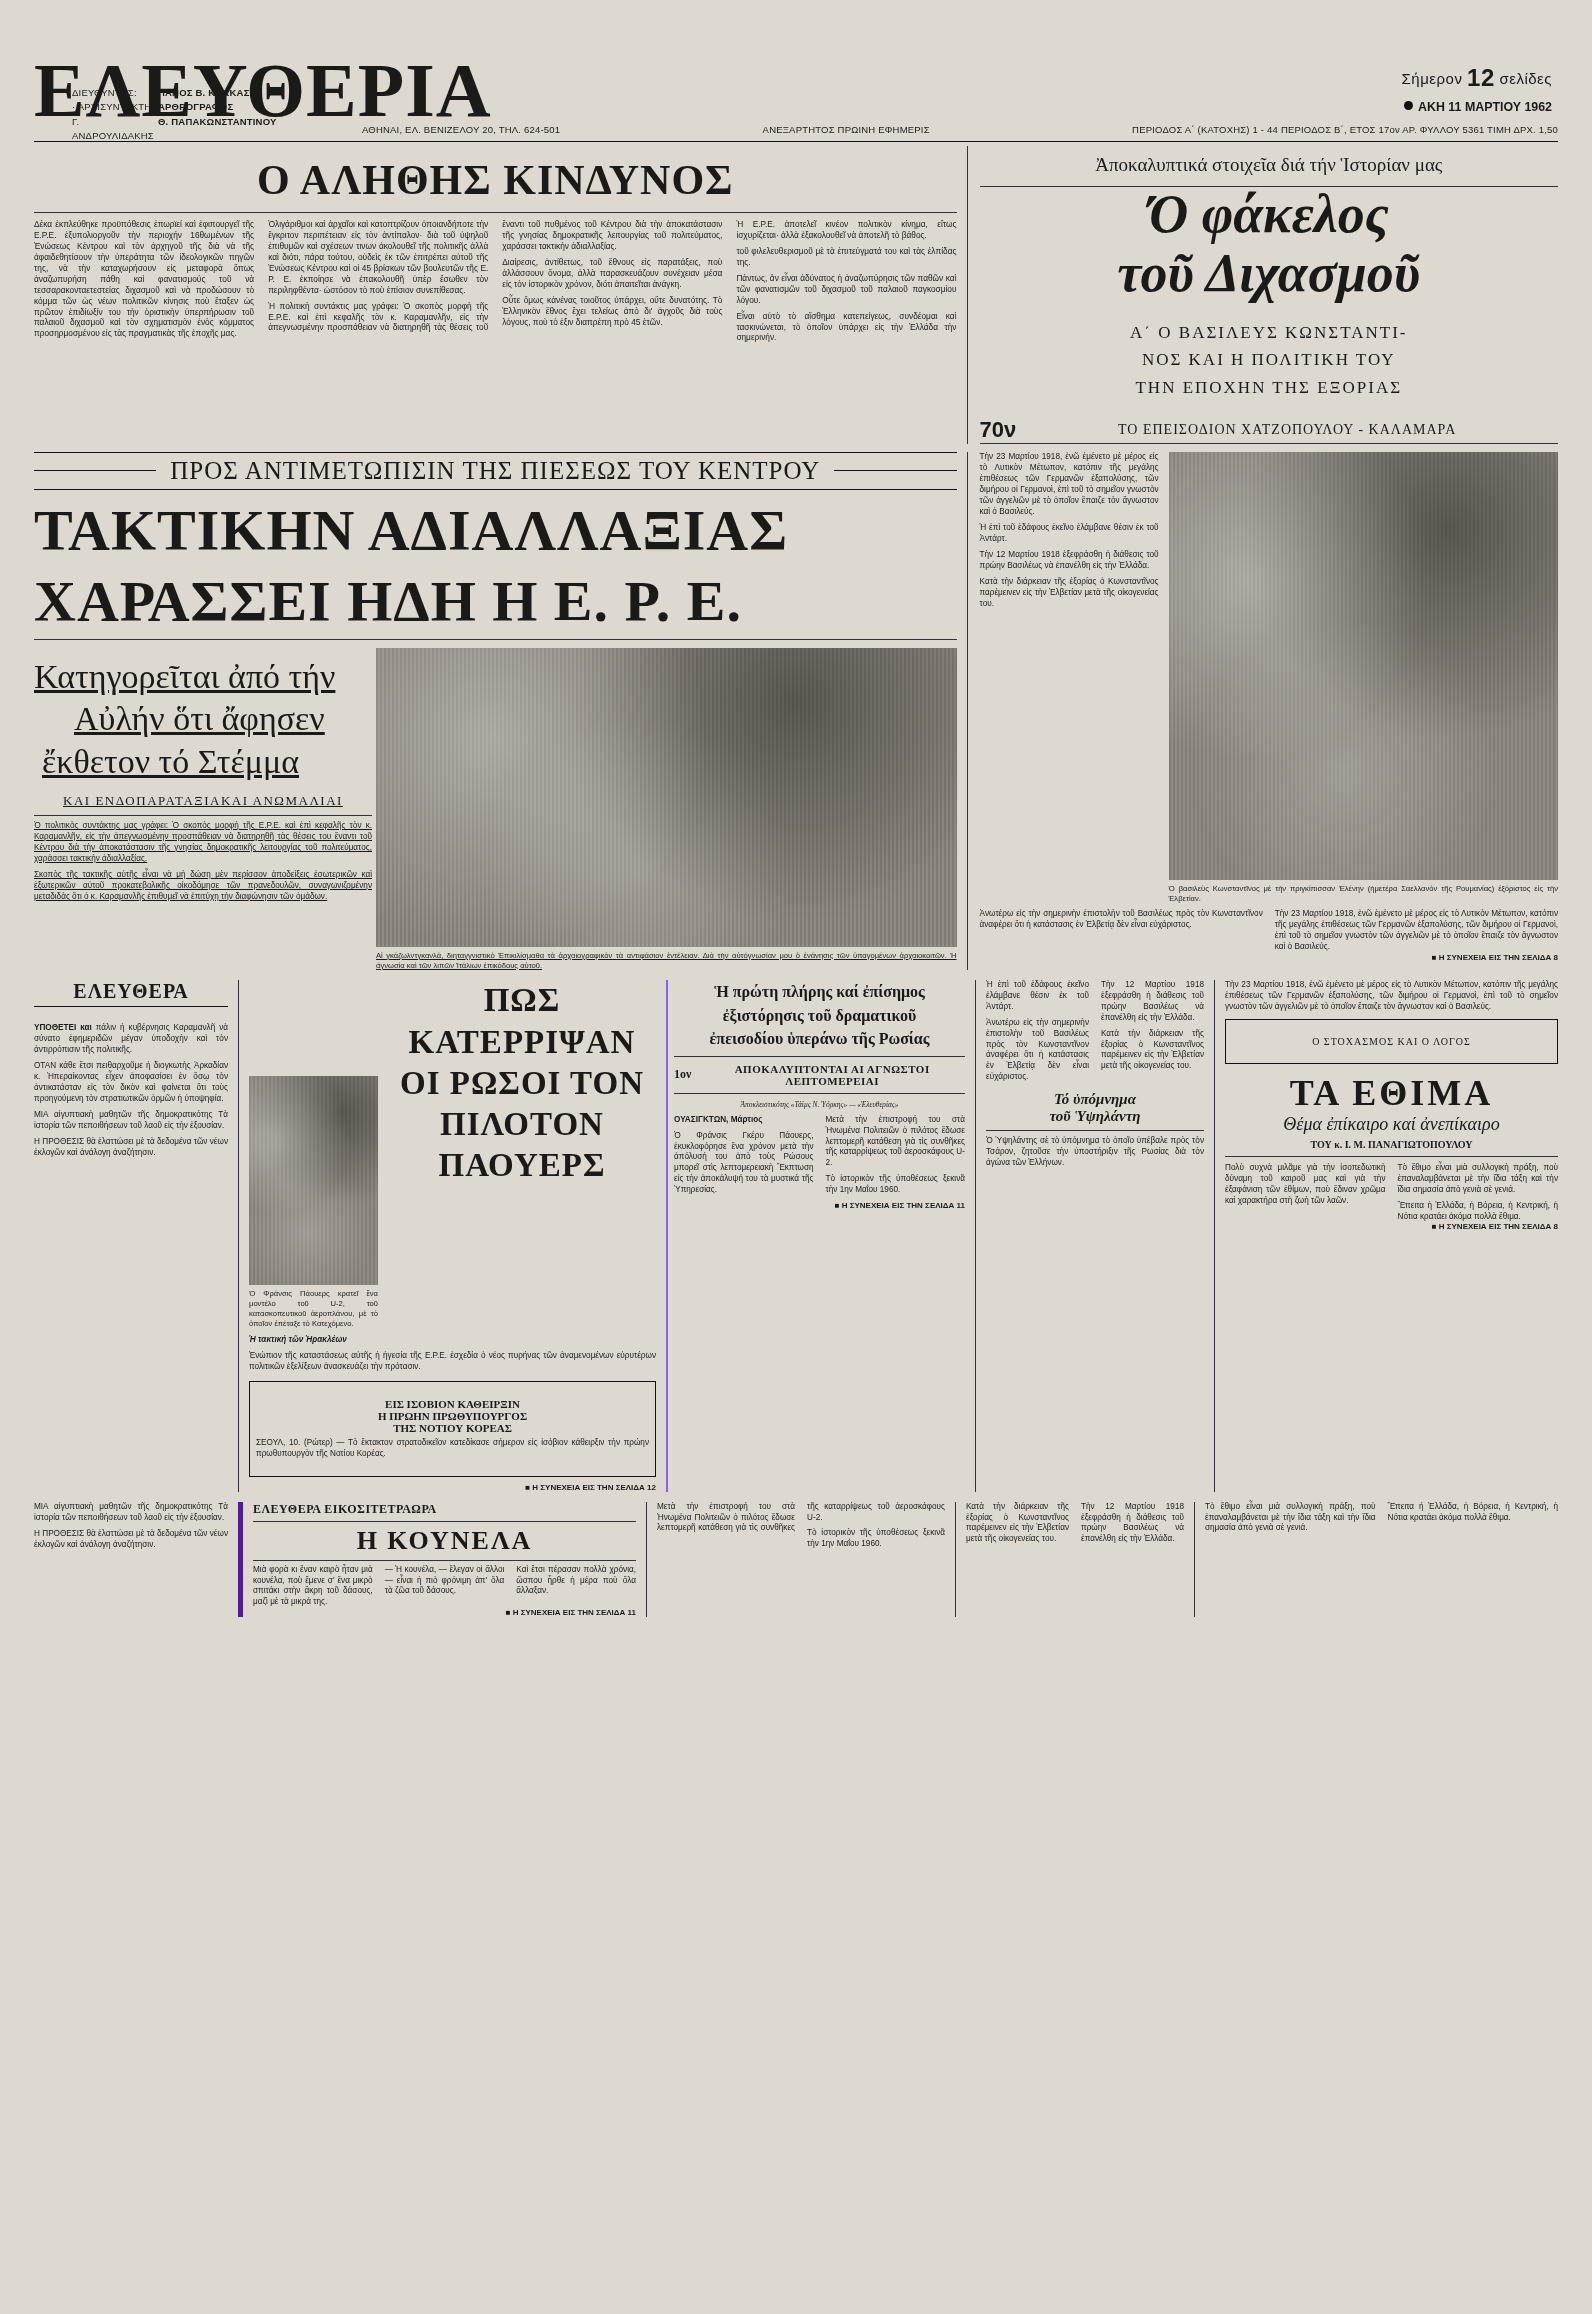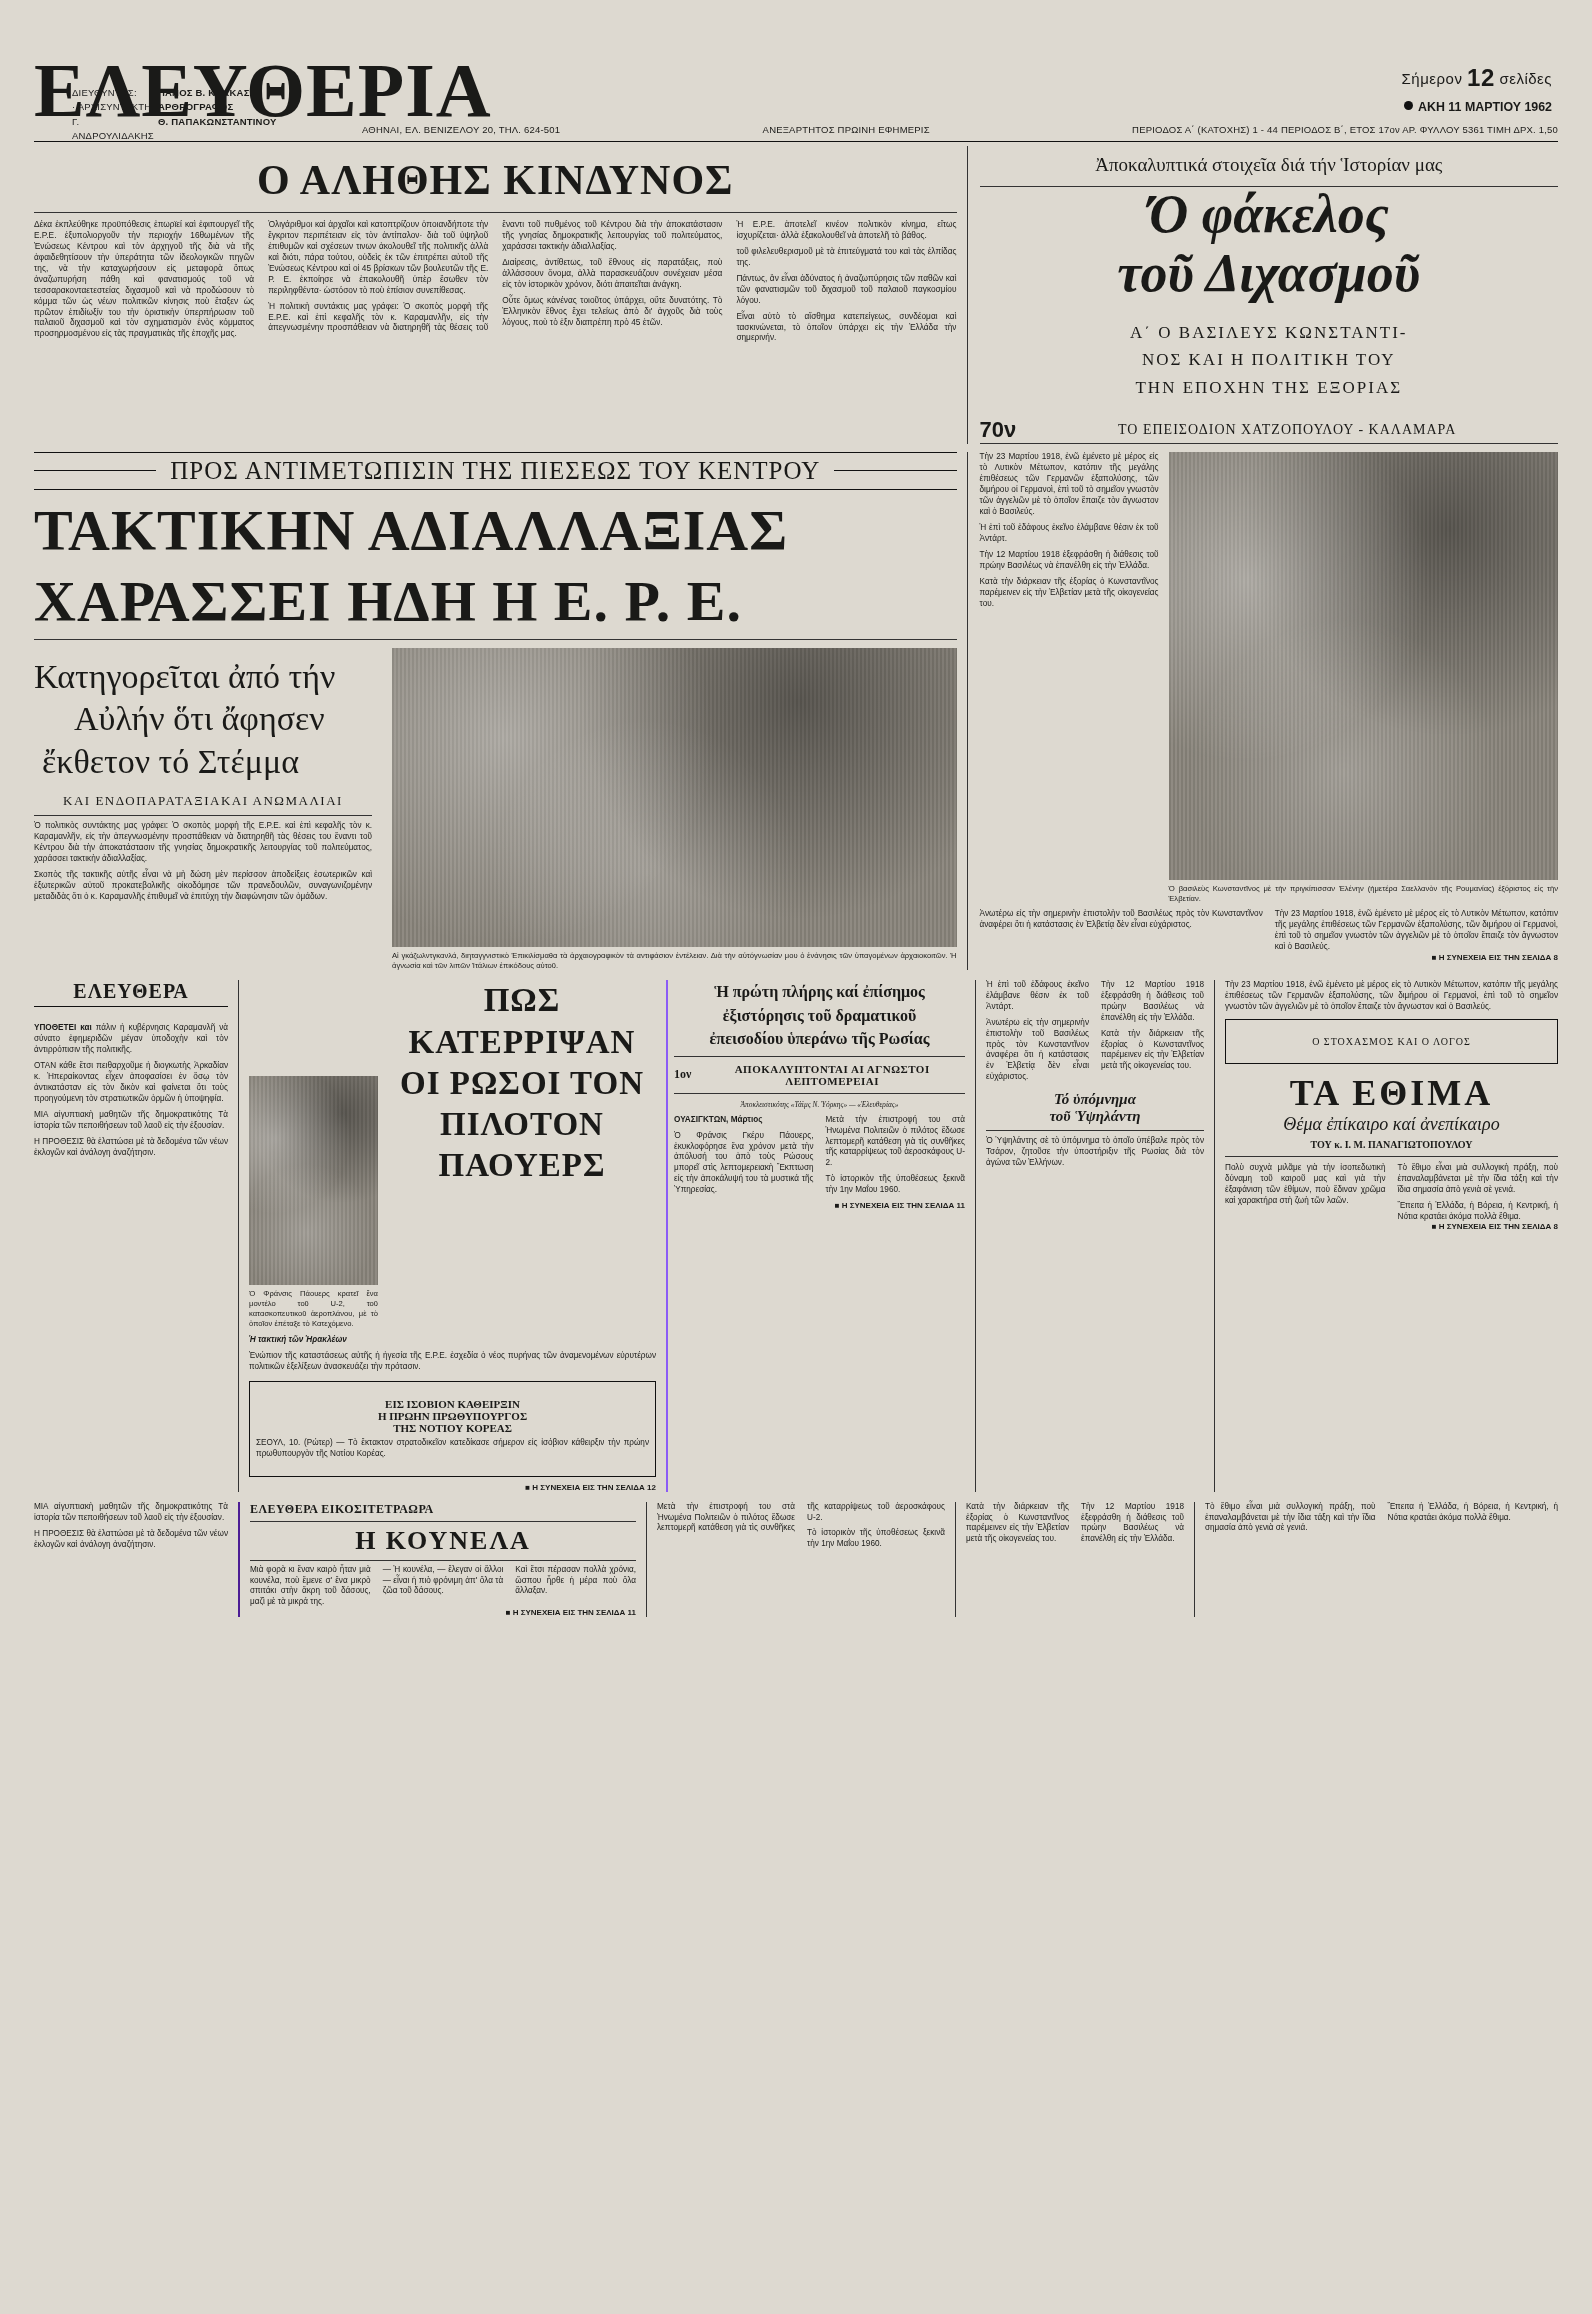--- a/index.html
+++ b/index.html
@@ -205,21 +205,21 @@
     <div class="lead-left">
       <div class="band-top">
         <span class="bar"></span>
         <span class="seg">ΠΡΟΣ ΑΝΤΙΜΕΤΩΠΙΣΙΝ ΤΗΣ ΠΙΕΣΕΩΣ ΤΟΥ ΚΕΝΤΡΟΥ</span>
         <span class="bar"></span>
       </div>
       <h2 class="tact">ΤΑΚΤΙΚΗΝ ΑΔΙΑΛΛΑΞΙΑΣ</h2>
       <h2 class="tact">ΧΑΡΑΣΣΕΙ ΗΔΗ Η Ε. Ρ. Ε.</h2>
       <div class="rule-thin" style="margin-top:6px;"></div>
 
-      <div style="display:flex; gap:20px; margin-top:8px;">
+      <div style="display:flex; gap:4px; margin-top:8px;text-decoration:underline;">
         <div style="width:338px;">
           <div class="subhead">
             <span class="l">Κατηγορεῖται ἀπό τήν</span>
             <span class="l l2">Αὐλήν ὅτι ἄφησεν</span>
             <span class="l l3">ἔκθετον τό Στέμμα</span>
           </div>
           <div class="small-caps-line">ΚΑΙ ΕΝΔΟΠΑΡΑΤΑΞΙΑΚΑΙ ΑΝΩΜΑΛΙΑΙ</div>
           <div class="rule-thin"></div>
           <div class="text-1col" style="margin-top:5px;">
             <p>Ὁ πολιτικὸς συντάκτης μας γράφει: Ὁ σκοπὸς μορφὴ τῆς Ε.Ρ.Ε. καὶ ἐπὶ κεφαλῆς τὸν κ. Καραμανλῆν, εἰς τὴν ἀπεγνωσμένην προσπάθειαν νὰ διατηρηθῆ τὰς θέσεις του ἔναντι τοῦ Κέντρου διὰ τὴν ἀποκατάστασιν τῆς γνησίας δημοκρατικῆς λειτουργίας τοῦ πολιτεύματος, χαράσσει τακτικὴν ἀδιαλλαξίας.</p>
@@ -351,21 +351,21 @@
       </div>
       <div class="jump">■ Η ΣΥΝΕΧΕΙΑ ΕΙΣ ΤΗΝ ΣΕΛΙΔΑ 8</div>
     </div>
   </div>
 
   <div style="display:flex; gap:10px; margin-top:10px;">
     <div style="width:194px;" class="text-1col">
       <p>ΜΙΑ αἰγυπτιακὴ μαθητῶν τῆς δημοκρατικότης Τὰ ἱστορία τῶν πεποιθήσεων τοῦ λαοῦ εἰς τὴν ἐξουσίαν.</p>
       <p>Η ΠΡΟΘΕΣΙΣ θὰ ἐλαττώσει μὲ τὰ δεδομένα τῶν νέων ἐκλογῶν καὶ ἀνάλογη ἀναζήτησιν.</p>
     </div>
-    <div style="width:398px; border-left:2px solid #4c1d95; padding-left:10px;">
+    <div style="width:398px; border-left:5px solid #4c1d95; padding-left:10px;">
       <div style="display:flex; align-items:center; gap:8px;">
         <span class="bold" style="font-size:12px; letter-spacing:0.5px;">ΕΛΕΥΘΕΡΑ ΕΙΚΟΣΙΤΕΤΡΑΩΡΑ</span>
       </div>
       <div class="rule-thin" style="margin:4px 0;"></div>
       <div class="center bold" style="font-size:26px; letter-spacing:2px;">Η ΚΟΥΝΕΛΑ</div>
       <div class="rule-thin" style="margin:4px 0;"></div>
       <div class="text-3col">
         <p>Μιὰ φορὰ κι ἕναν καιρὸ ἦταν μιὰ κουνέλα, ποὺ ἔμενε σ' ἕνα μικρὸ σπιτάκι στὴν ἄκρη τοῦ δάσους, μαζὶ μὲ τὰ μικρά της.</p>
         <p>— Ἡ κουνέλα, — ἔλεγαν οἱ ἄλλοι — εἶναι ἡ πιὸ φρόνιμη ἀπ' ὅλα τὰ ζῶα τοῦ δάσους.</p>
         <p>Καὶ ἔτσι πέρασαν πολλὰ χρόνια, ὥσπου ἦρθε ἡ μέρα ποὺ ὅλα ἄλλαξαν.</p>

